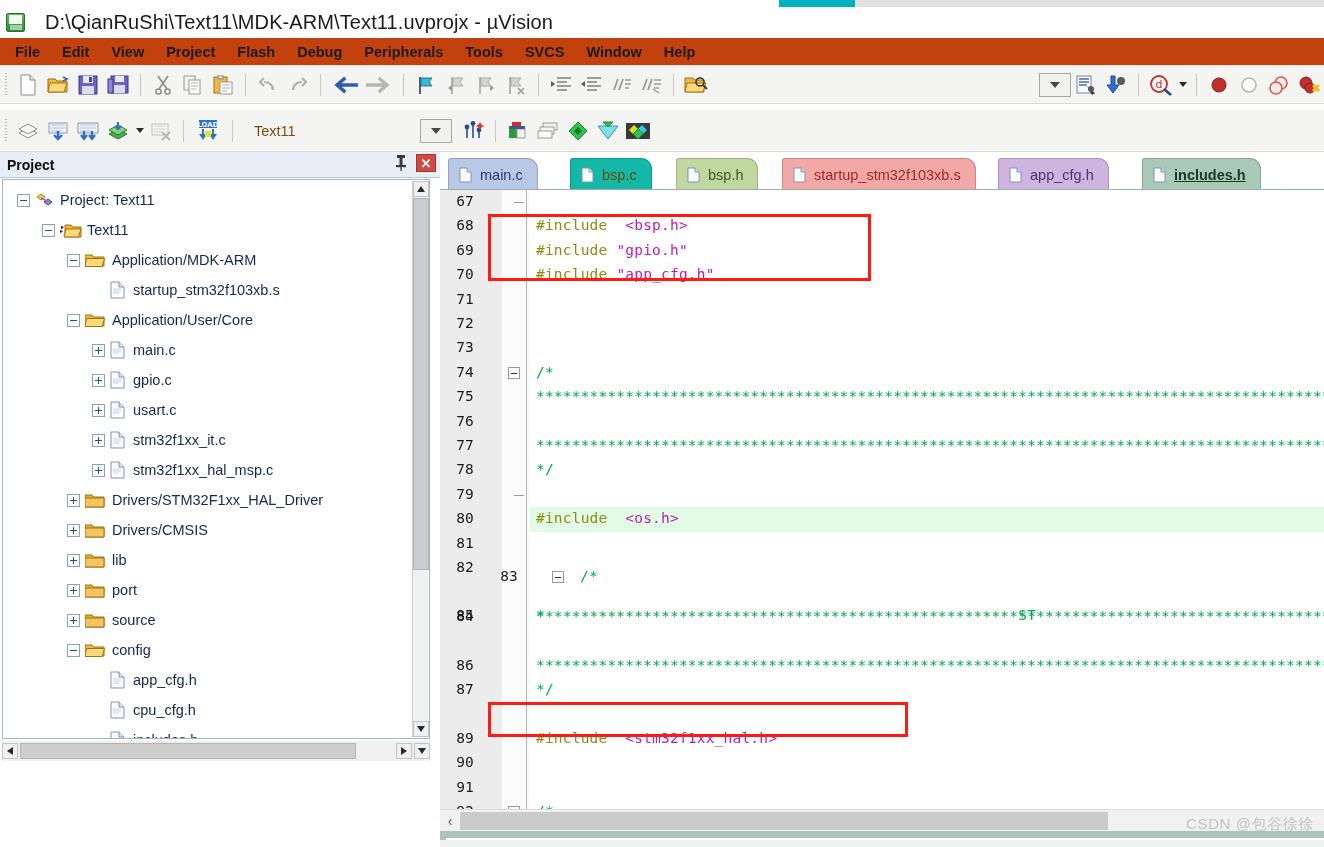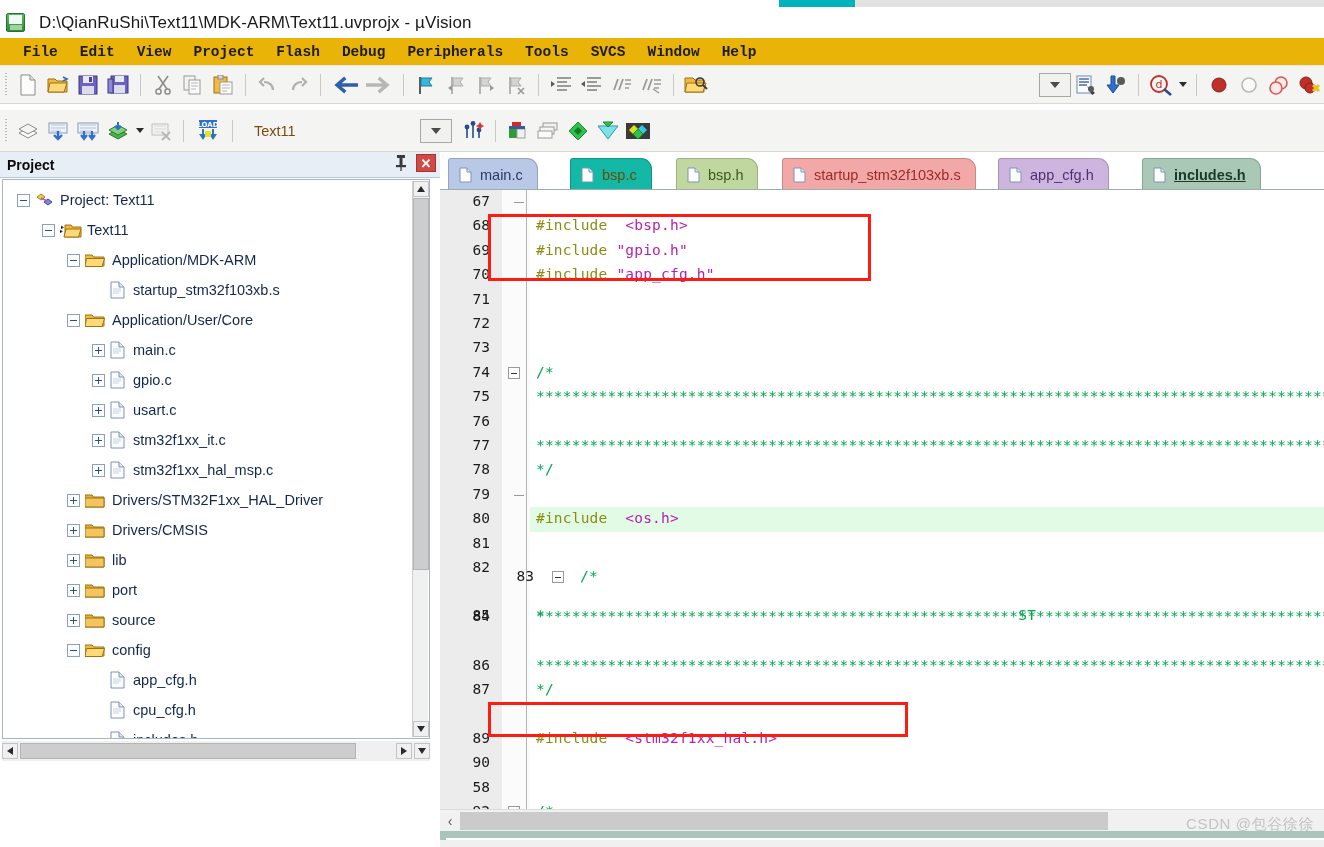--- a/index.html
+++ b/index.html
@@ -27,30 +27,29 @@
   }
   .app-icon::before{
     content:""; position:absolute; left:2px; top:1px; width:13px; height:9px;
     background:#ffffff; opacity:.92;
   }
   .app-icon::after{
     content:""; position:absolute; left:3px; top:11px; width:12px; height:5px;
     background:#b9e4b9; opacity:.8;
   }
   .title-text {
-    margin-left:14px; font-size:17px; color:#1a1a1a; letter-spacing:.1px;
+    margin-left:20px; font-size:20px; color:#1a1a1a; letter-spacing:.1px;
     font-family:"Liberation Sans", sans-serif; white-space:nowrap;
   }
 
   
   .menubar {
     position:absolute; left:0; top:38px; width:1324px; height:28px;
-    background:#eab308; display:flex; align-items:center; padding-left:12px;
+    background:#c2410c; display:flex; align-items:center; padding-left:4px;
     border-bottom:1px solid #e6e6e6;
-    font-family:Liberation Mono, monospace;
   }
   .menu-item {
     font-size:14.5px; color:#1c1c1c; padding:3px 11px; white-space:nowrap;
     font-weight:600; cursor:default;
   }
 
   
   .toolbar {
     position:absolute; left:0; width:1324px; height:38px;
     background:#f4f4f2; display:flex; align-items:center;
@@ -162,21 +161,21 @@
   .etab.active { font-weight:700; }
   .etab.active .lbl { text-decoration:underline; }
   .editor-body { position:absolute; left:0; top:38px; width:884px; height:619px; background:#fff; overflow:hidden; }
   .gutter { position:absolute; left:0; top:0; width:62px; height:619px; background:#ececec; }
   .foldmargin { position:absolute; left:62px; top:0; width:28px; height:619px; background:#fbfbfb; }
   .foldline { position:absolute; left:86px; top:0; width:1px; height:619px; background:#b4b4b4; }
   .code-layer { position:absolute; left:0; top:0; width:884px; height:619px; }
   .row { position:absolute; left:0; width:884px; height:24.4px; }
   .row .hl { position:absolute; left:90px; top:0; right:0; height:24.4px; background:#e2fbe4; }
   .lnum {
-    position:absolute; left:0; top:3px; width:50px; text-align:right;
+    position:absolute; left:0; top:3px; width:50px; text-align:center;
     font-family:"DejaVu Sans Mono", monospace; font-size:14.5px; color:#1a1a1a;
   }
   .ctext {
     position:absolute; left:96px; top:3px; white-space:pre;
     font-family:"DejaVu Sans Mono", monospace; font-size:14.5px; letter-spacing:.2px;
   }
   .c-pre { color:#8c8c12; }
   .c-hdr { color:#b520b5; }
   .c-com { color:#00a84f; }
   .foldbox {
@@ -921,21 +920,21 @@
             <div class="ctext"><span class="c-com">*/</span></div>
           </div>
           <div class="row" style="top: 536.8px;">
             <div class="lnum">89</div>
             <div class="ctext"><span class="c-pre">#include  </span><span class="c-hdr">&lt;stm32f1xx_hal.h&gt;</span></div>
           </div>
           <div class="row" style="top: 561.2px;">
             <div class="lnum">90</div>
           </div>
           <div class="row" style="top: 585.6px;">
-            <div class="lnum">58</div>
+            <div class="lnum">91</div>
           </div>
           <div class="row" style="top: 610px;">
             <div class="lnum">92</div>
             <div class="foldbox"></div>
             <div class="ctext"><span class="c-com">/*</span></div>
           </div>
         </div>
       <div id="annotlayer">
           <div class="hlbox" style="left: 48px; top: 24px; width: 383px; height: 67px; border-color: rgb(253, 28, 17);"></div>
           <div class="hlbox" style="left: 48px; top: 512px; width: 420px; height: 35px; border-color: rgb(253, 28, 17);"></div>

